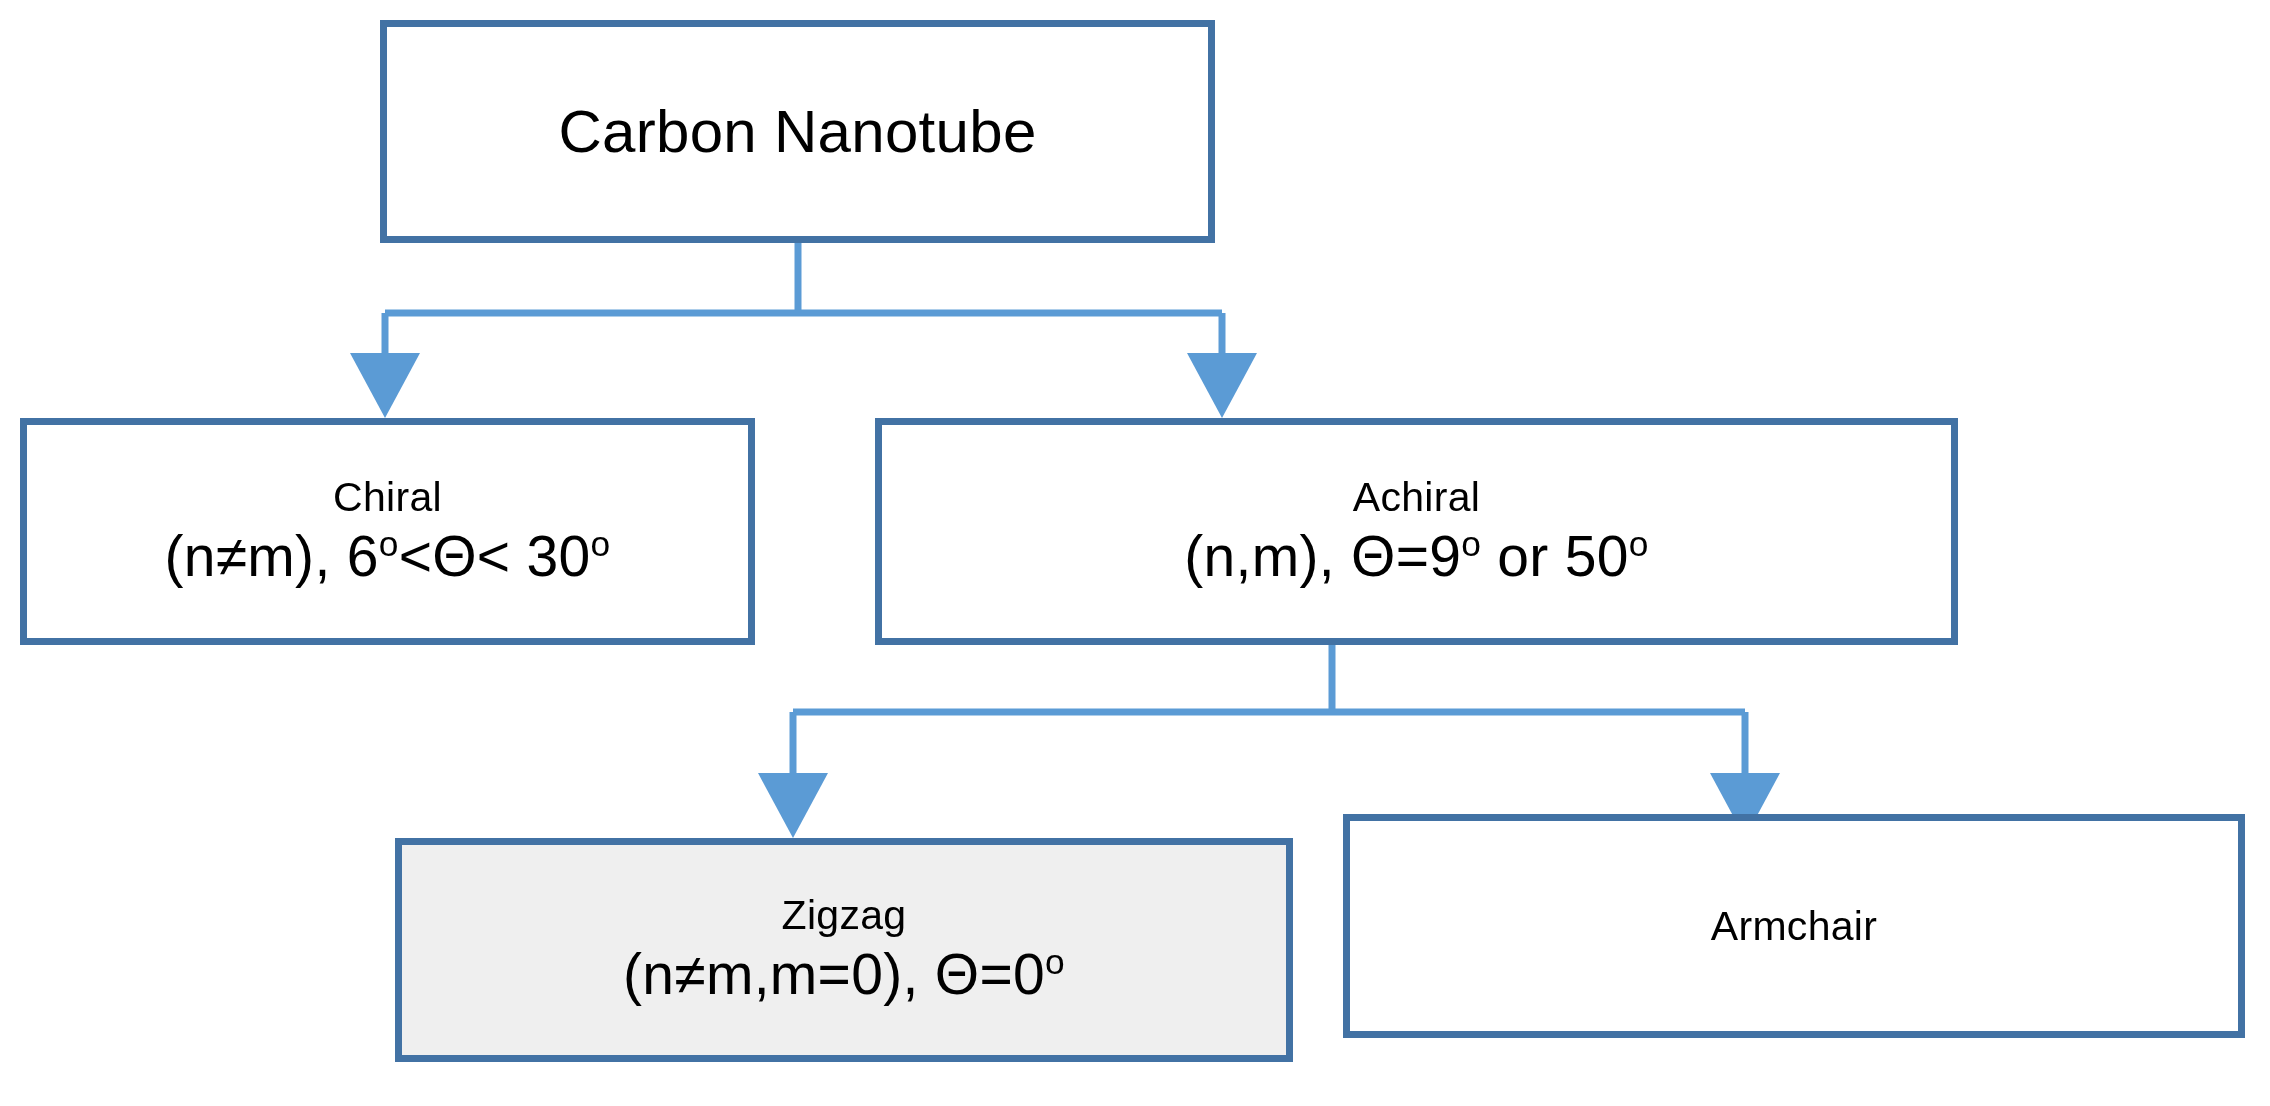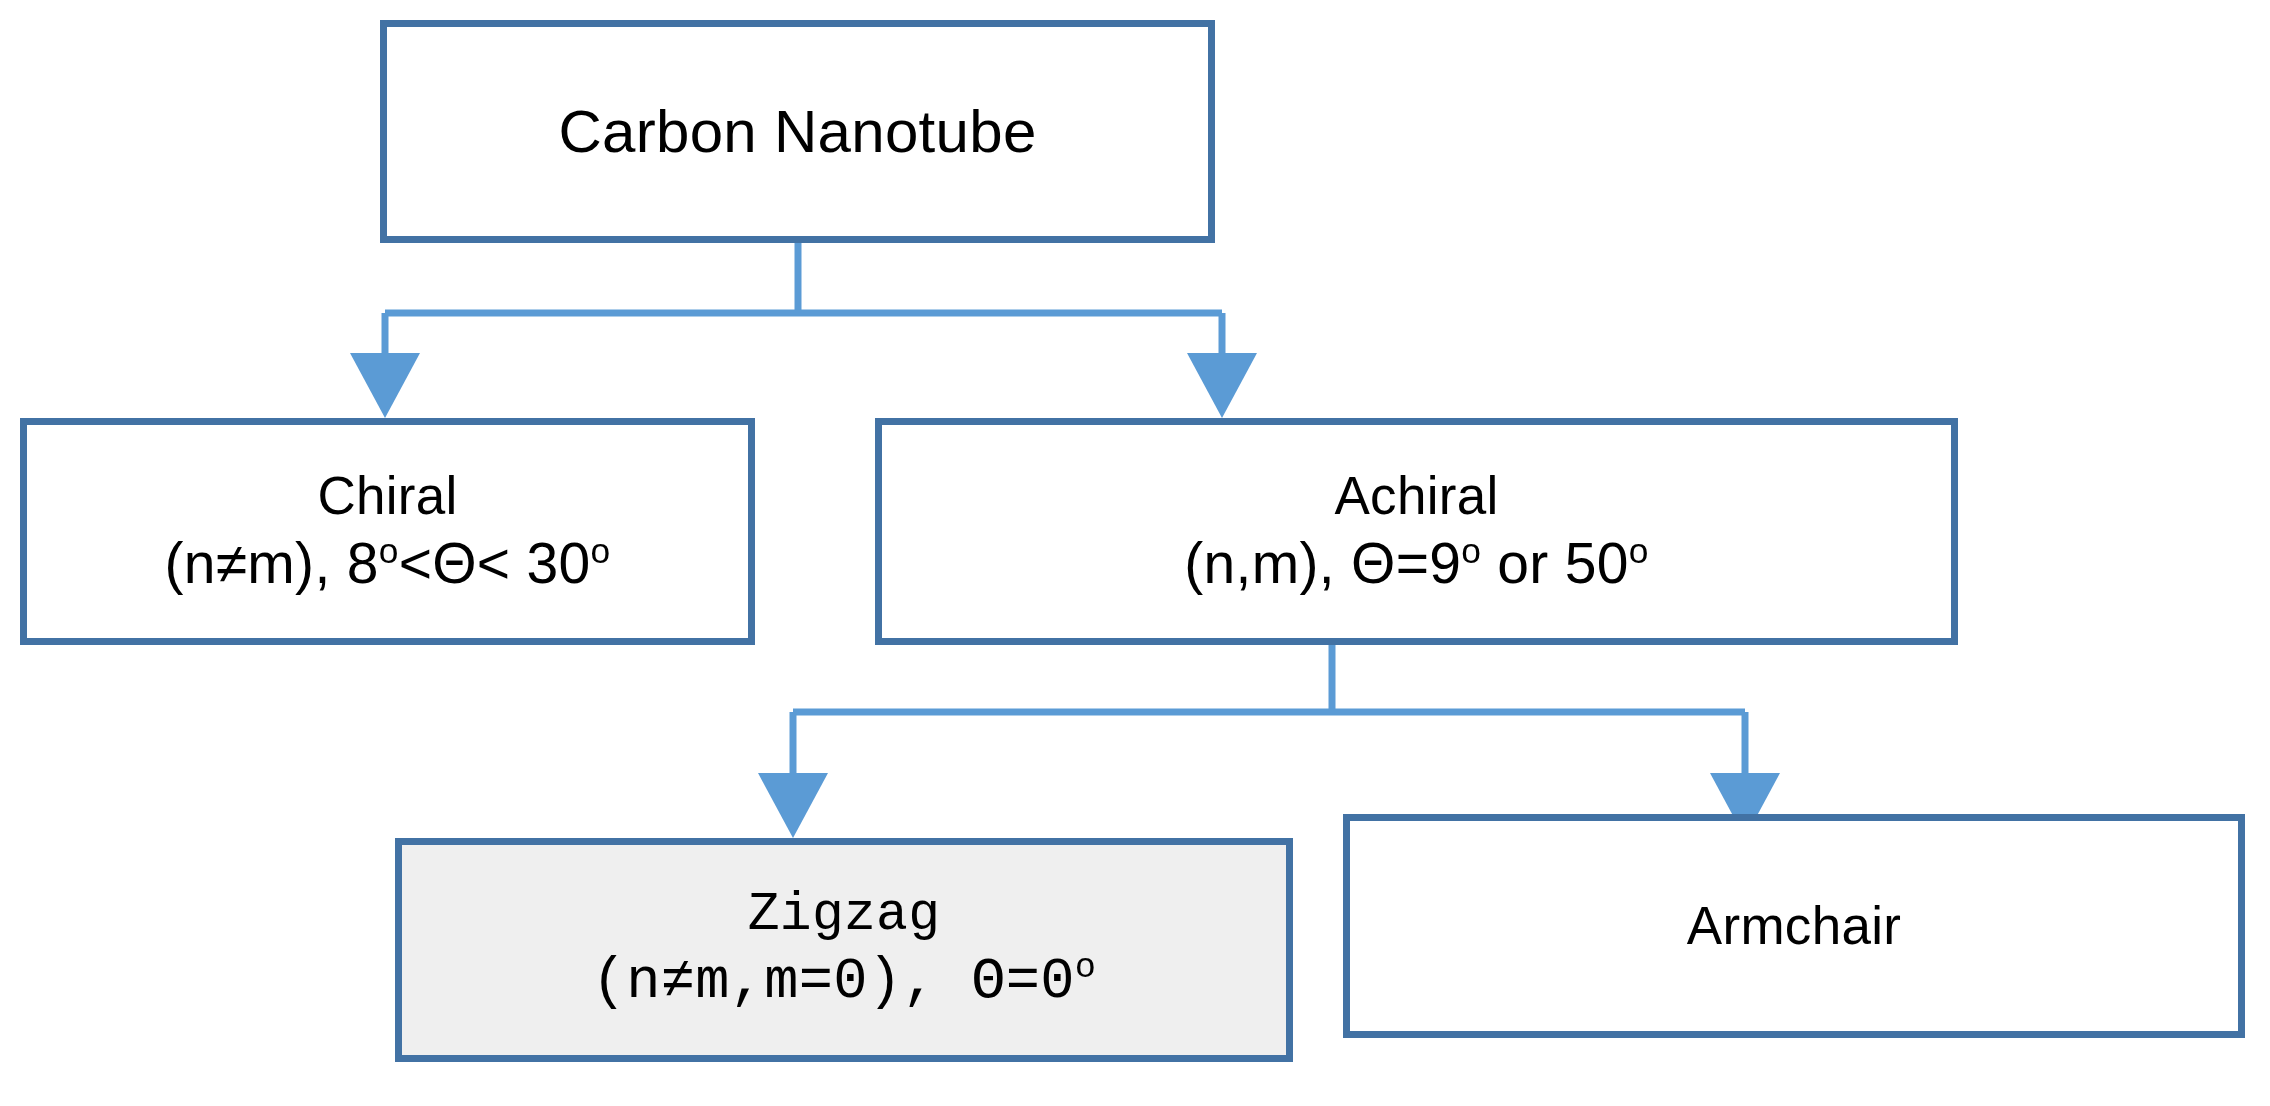--- a/index.html
+++ b/index.html
@@ -36,30 +36,29 @@
     background: #FFFFFF;
     display: flex;
     flex-direction: column;
     justify-content: center;
     text-align: center;
     color: #000000;
     line-height: 1.22;
   }
   .node.shaded {
     background: #EFEFEF;
-    font-family: Liberation Mono, monospace;
   }
   .node .line {
     display: block;
     white-space: nowrap;
     font-size: 57px;
     letter-spacing: 0.3px;
   }
   .node .line.title {
-    font-size: 53px;
+    font-size: 41px;
   }
   .node .line.detail {
     font-size: 57px;
   }
   .node.single .line.title {
     font-size: 60px;
   }
   
   .deg {
     font-size: 0.62em;
@@ -107,21 +106,21 @@
     <polygon points="758,773 828,773 793,838" fill="#5B9BD5"></polygon>
     <polygon points="1710,773 1780,773 1745,838" fill="#5B9BD5"></polygon>
   </svg>
 
   <div class="node single" id="node-root">
     <span class="line title">Carbon Nanotube</span>
   </div>
 
   <div class="node" id="node-chiral">
     <span class="line title">Chiral</span>
-    <span class="line detail"><span>(n≠m), 8</span><span class="deg">o</span><span>&lt;Θ&lt; 30</span><span class="deg">o</span></span>
+    <span class="line detail"><span>(n≠m), 6</span><span class="deg">o</span><span>&lt;Θ&lt; 30</span><span class="deg">o</span></span>
   </div>
 
   <div class="node" id="node-achiral">
     <span class="line title">Achiral</span>
     <span class="line detail"><span>(n,m), Θ=9</span><span class="deg">o</span><span> or 50</span><span class="deg">o</span></span>
   </div>
 
   <div class="node shaded" id="node-zigzag">
     <span class="line title">Zigzag</span>
     <span class="line detail"><span>(n≠m,m=0), Θ=0</span><span class="deg">o</span></span>

